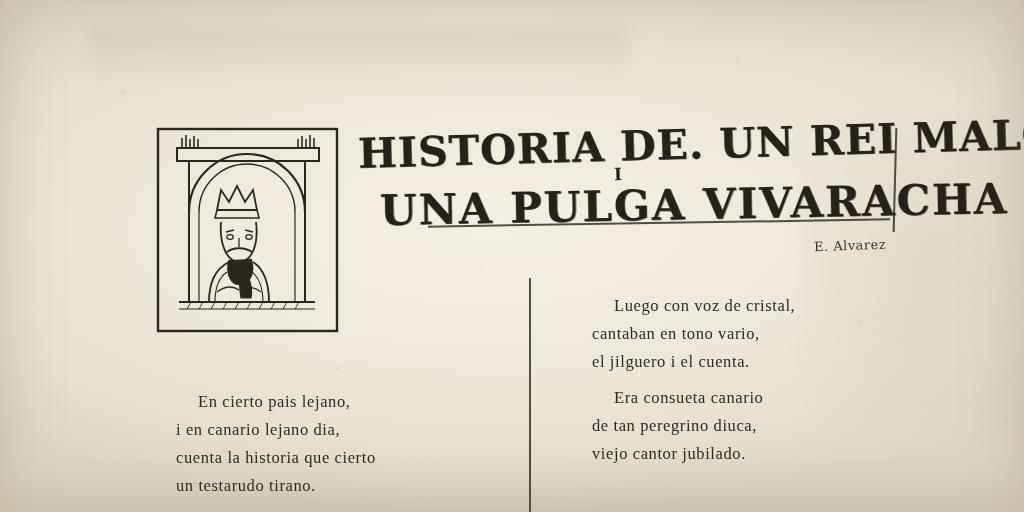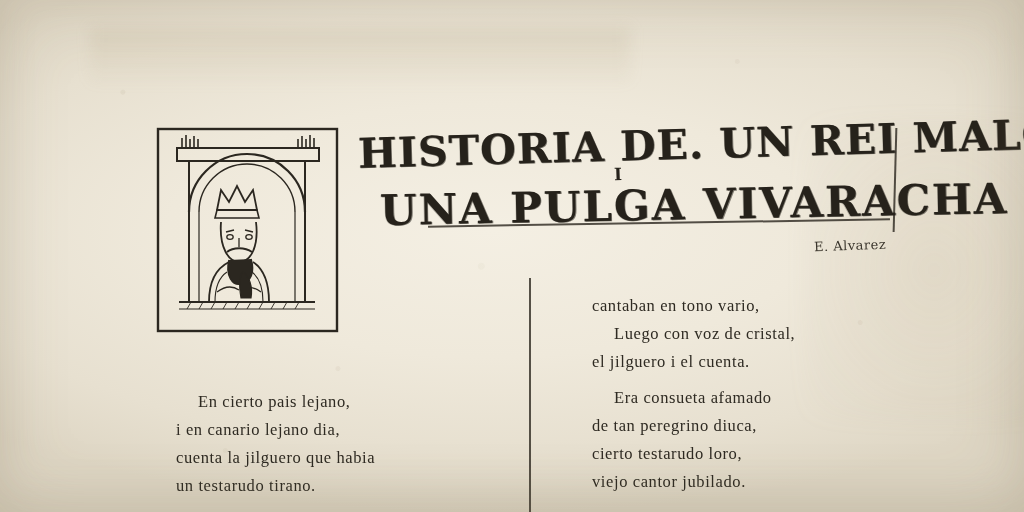--- a/index.html
+++ b/index.html
@@ -242,32 +242,31 @@
     <div id="title-line2" class="title-line">UNA PULGA   VIVARACHA</div>
     <div id="signature">E. Alvarez</div>
   </div>
 
   <div id="column-rule"></div>
 
   <div id="column-left" class="verse-column">
       <div class="stanza">
         <div class="line indented">En cierto pais lejano,</div>
         <div class="line">i en canario lejano dia,</div>
-        <div class="line">cuenta la jilguero que habia</div>
+        <div class="line">cuenta la historia que cierto</div>
         <div class="line">un testarudo tirano.</div>
       </div>
     </div>
   <div id="column-right" class="verse-column">
       <div class="stanza">
+        <div class="line indented">Luego con voz de cristal,</div>
         <div class="line">cantaban en tono vario,</div>
-        <div class="line indented">Luego con voz de cristal,</div>
         <div class="line">el jilguero i el cuenta.</div>
       </div>
       <div class="stanza">
-        <div class="line indented">Era consueta afamado</div>
+        <div class="line indented">Era consueta canario</div>
         <div class="line">de tan peregrino diuca,</div>
-        <div class="line">cierto testarudo loro,</div>
         <div class="line">viejo cantor jubilado.</div>
       </div>
     </div>
 
   <div id="edge-shadow"></div>
 </div>
 
 </body></html>

